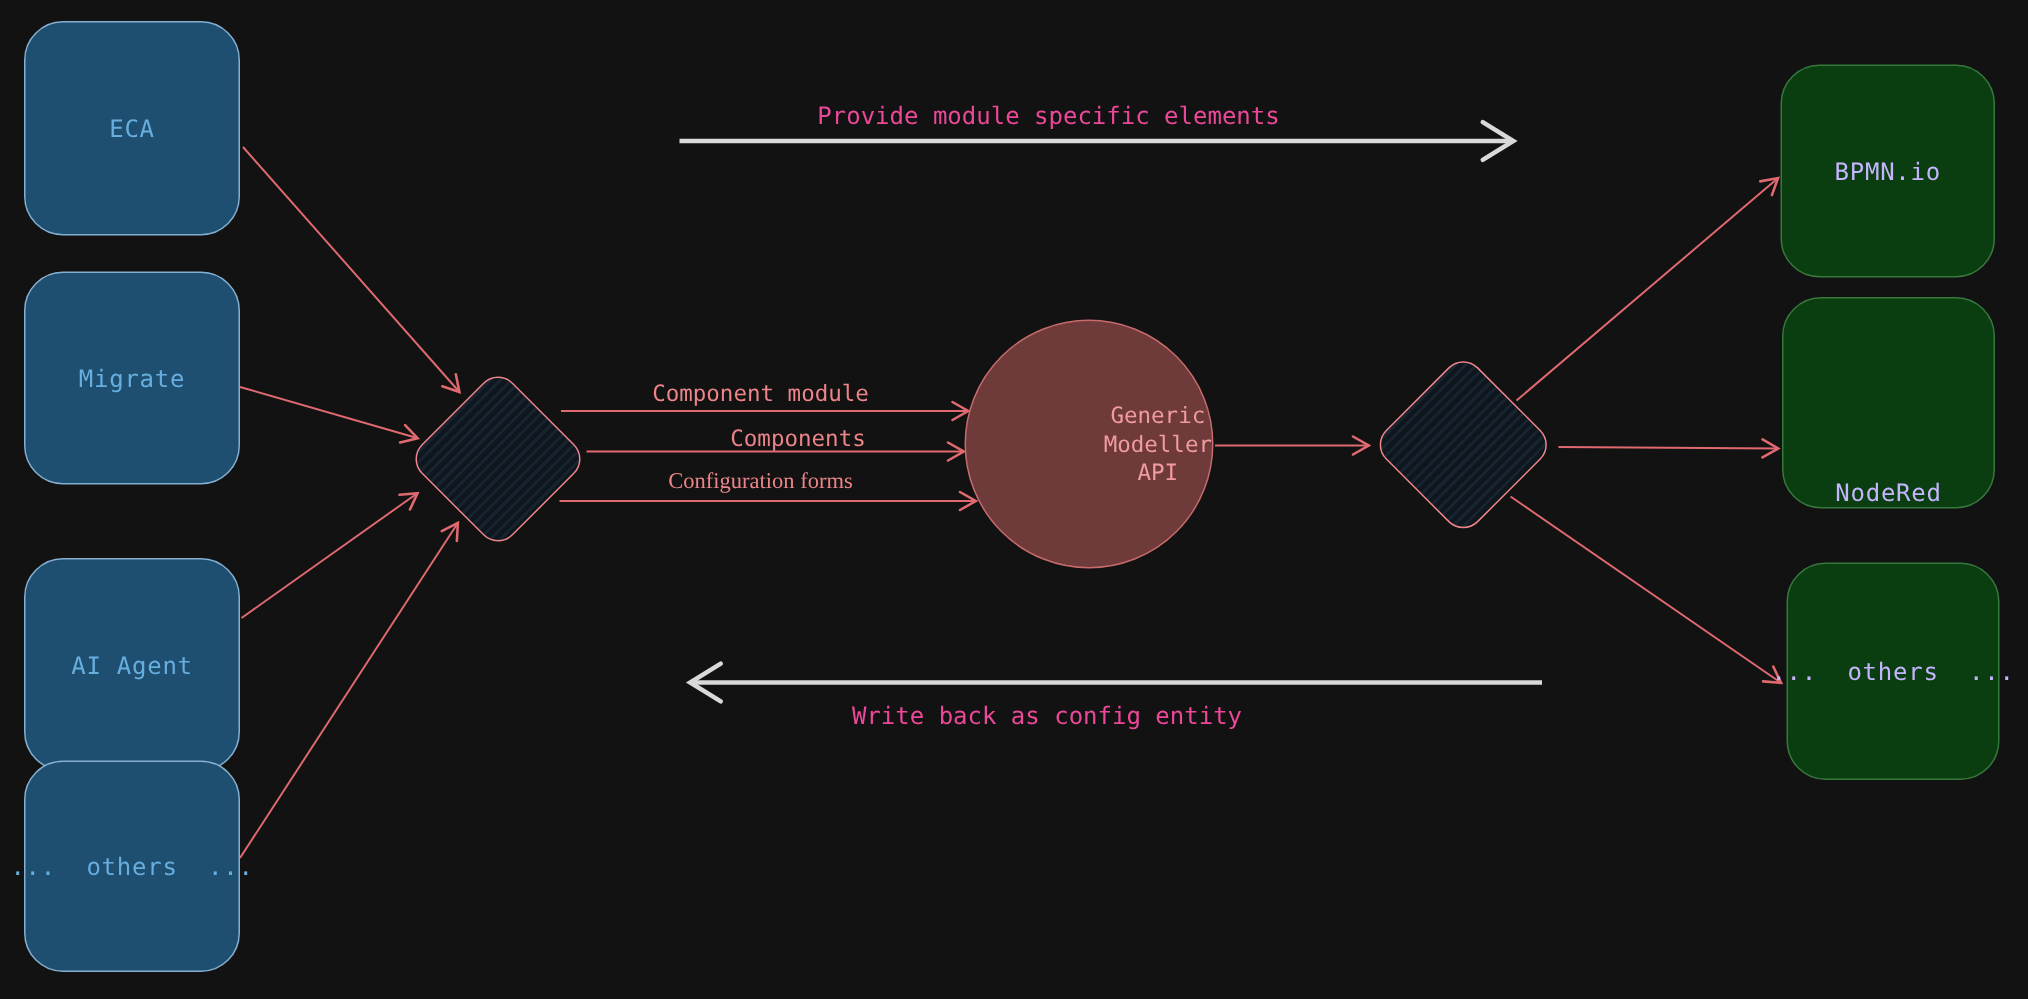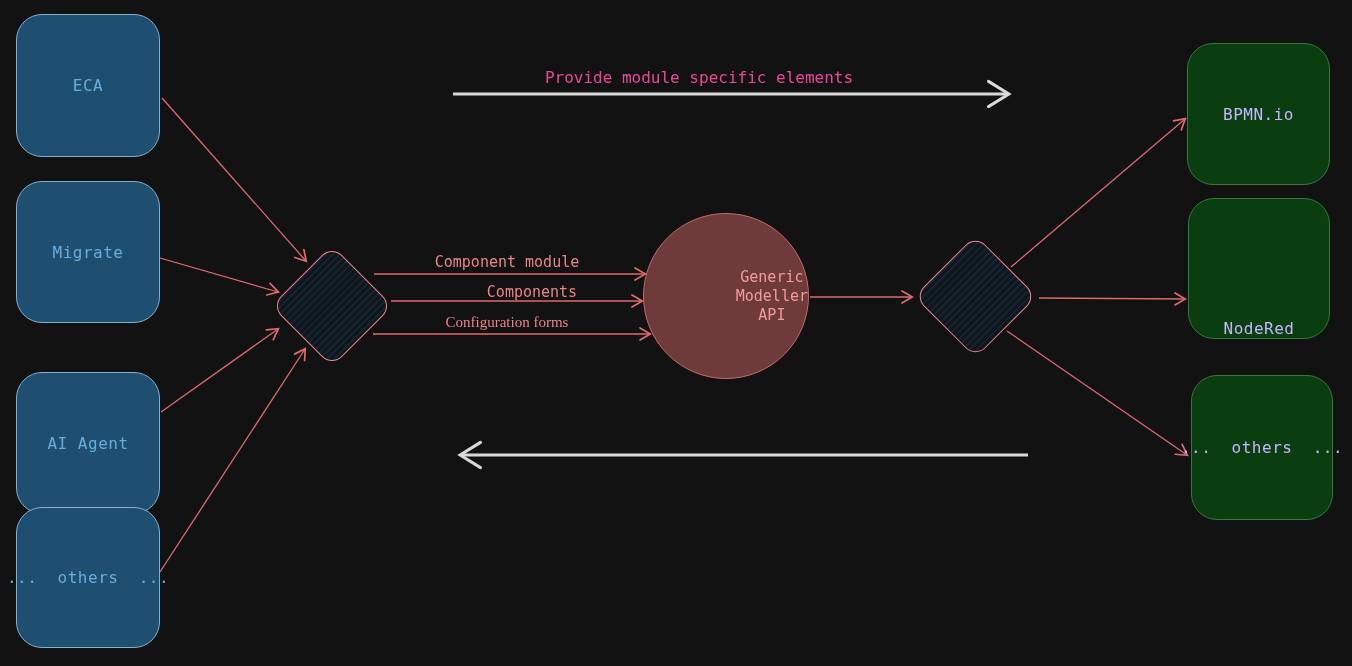--- a/index.html
+++ b/index.html
@@ -103,14 +103,15 @@
   </div>
   <div class="node node-green" style="left:1191px;top:375px;width:142px;height:145px;">
     <span class="node-label">...  others  ...</span>
   </div>
 
   <div class="edge-label" style="left:507px;top:262px;">Component module</div>
   <div class="edge-label" style="left:532px;top:292px;">Components</div>
   <div class="edge-label" style="left:507px;top:322px;font-family:Liberation Serif, serif;">Configuration forms</div>
 
   <div class="flow-label" style="left:699px;top:77px;">Provide module specific elements</div>
+  <div class="flow-label" style="left:698px;top:477px;">Write back as config entity</div>
 
 </div>
 
 </body></html>

